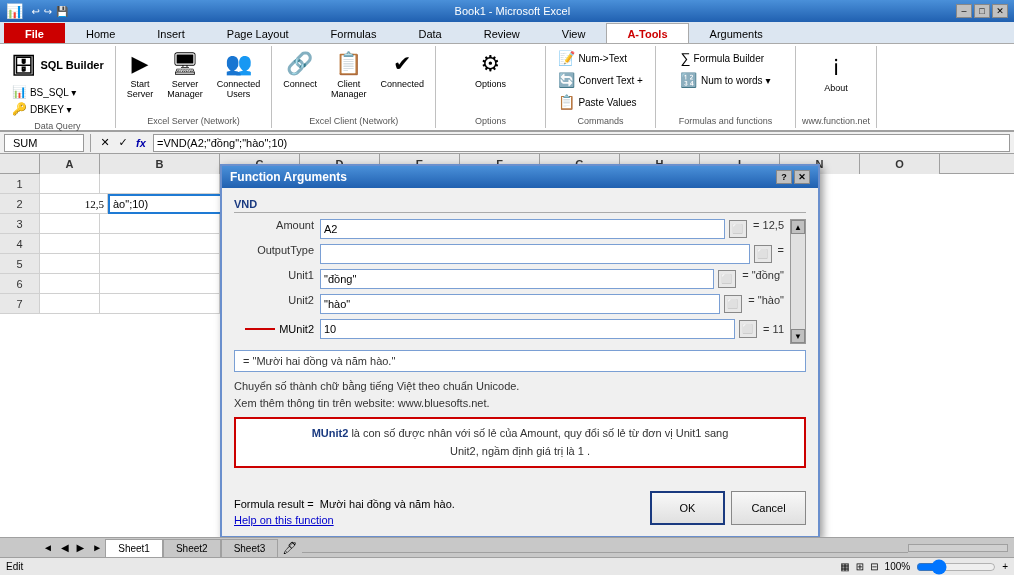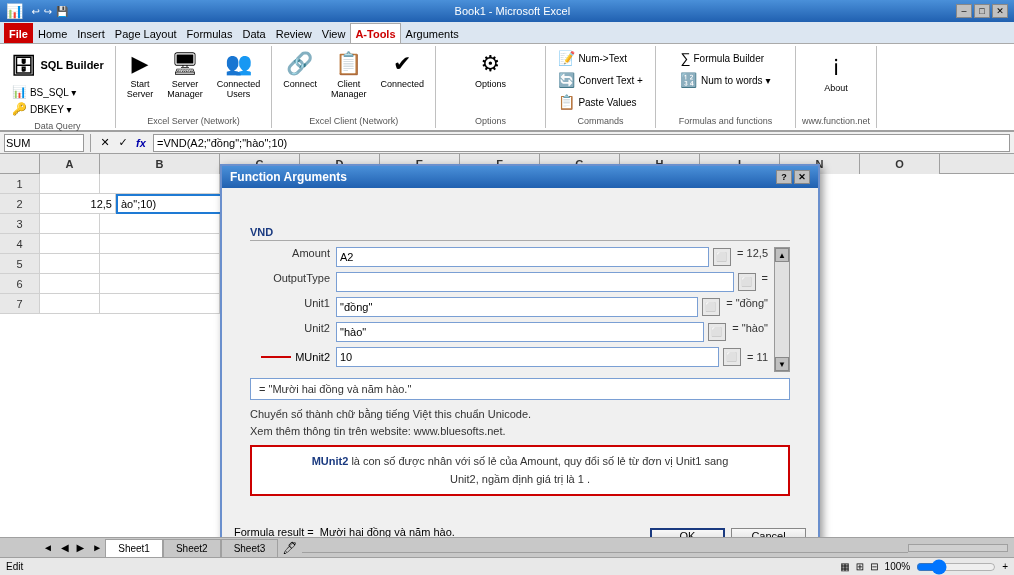--- a/index.html
+++ b/index.html
@@ -23,21 +23,21 @@
     
     .ribbon-tabs {
       background: #dce6f1;
       height: 22px;
       display: flex;
       align-items: flex-end;
       padding-left: 4px;
       border-bottom: 1px solid #aaa;
     }
     .ribbon-tab {
-      padding: 3px 4px;
+      padding: 3px 20px;
       font-size: 11px;
       cursor: pointer;
       border: 1px solid transparent;
       border-bottom: none;
       height: 20px;
       display: flex;
       align-items: center;
       background: #dce6f1;
       margin-top: 16px;
     }
@@ -101,21 +101,21 @@
       align-items: center;
       border-bottom: 1px solid #a0a0a0;
       padding: 0 4px;
       gap: 4px;
     }
     .name-box {
       width: 80px;
       height: 18px;
       border: 1px solid #999;
       font-size: 11px;
-      padding: 0 1px;
+      padding: 0 8px;
       background: white;
     }
     .formula-divider { width: 1px; height: 18px; background: #a0a0a0; margin: 0 2px; }
     .formula-btns { display: flex; gap: 2px; align-items: center; }
     .formula-btn { width: 16px; height: 16px; display: flex; align-items: center; justify-content: center; cursor: pointer; font-size: 11px; border: 1px solid transparent; }
     .fx-btn { font-style: italic; font-weight: bold; color: #00a; }
     .formula-input {
       flex: 1;
       height: 18px;
       border: 1px solid #999;
@@ -240,21 +240,21 @@
       color: white;
       padding: 4px 8px;
       font-size: 12px;
       font-weight: bold;
       display: flex;
       justify-content: space-between;
       align-items: center;
     }
     .dialog-title-btns { display: flex; gap: 2px; }
     .dialog-title-btn { width: 16px; height: 14px; background: #c0c0c0; border: 1px solid #888; font-size: 9px; display: flex; align-items: center; justify-content: center; cursor: pointer; color: #000; }
-    .dialog-body { padding: 10px 28px; margin-top: 28px; }
+    .dialog-body { padding: 10px 12px; }
     .func-group-label {
       color: #1a3a80;
       font-size: 11px;
       font-weight: bold;
       margin-bottom: 6px;
       border-bottom: 1px solid #aaa;
       padding-bottom: 2px;
     }
     .func-row {
       display: flex;
@@ -335,21 +335,21 @@
     }
     .help-link { color: #0000cc; text-decoration: underline; cursor: pointer; font-size: 11px; }
     .dialog-footer {
       display: flex;
       justify-content: space-between;
       align-items: center;
       padding: 6px 12px 10px;
     }
     .dialog-btn {
       width: 75px;
-      height: 16px;
+      height: 34px;
       background: linear-gradient(to bottom, #f8f8f8, #e0e0e0);
       border: 1px solid #888;
       font-size: 11px;
       cursor: pointer;
       display: flex;
       align-items: center;
       justify-content: center;
     }
     .dialog-btn.default { border-color: #1a3a80; border-width: 2px; }
     .dialog-btns { display: flex; gap: 6px; }
@@ -539,21 +539,21 @@
         <div class="row-num">1</div>
         <div class="sheet-cell" style="width:60px;"></div>
         <div class="sheet-cell" style="width:120px;"></div>
         <div class="sheet-cell" style="width:80px;"></div>
         <div class="sheet-cell" style="width:80px;"></div>
         <div class="sheet-cell" style="width:80px;"></div>
         <div class="sheet-cell" style="width:80px;"></div>
       </div>
       <div class="sheet-row">
         <div class="row-num active-row-header">2</div>
-        <div class="sheet-cell" style="width:76px; text-align:right; justify-content:flex-end;">12,5</div>
+        <div class="sheet-cell" style="width:68px; text-align:right; justify-content:flex-end;font-family:Liberation Serif, serif;">12,5</div>
         <div class="sheet-cell active-cell" style="width:120px;">ào";10)</div>
         <div class="sheet-cell" style="width:80px;"></div>
         <div class="sheet-cell" style="width:80px;"></div>
         <div class="sheet-cell" style="width:80px;"></div>
         <div class="sheet-cell" style="width:80px;"></div>
       </div>
       <div class="sheet-row">
         <div class="row-num">3</div>
         <div class="sheet-cell" style="width:60px;"></div>
         <div class="sheet-cell" style="width:120px;"></div>
@@ -673,21 +673,21 @@
               <div style="flex:1; background:#e0e0e0;"></div>
               <div style="width:14px; height:14px; background:#c0c0c0; border:1px solid #888; display:flex; align-items:center; justify-content:center; font-size:8px; cursor:pointer;">▼</div>
             </div>
           </div>
 
           <div class="result-box">
             <span>= "Mười hai đồng và năm hào."</span>
           </div>
 
           <div class="desc-text">
-            <span>Chuyển số thành chữ bằng tiếng Việt this chuẩn Unicode.</span><br>
+            <span>Chuyển số thành chữ bằng tiếng Việt theo chuẩn Unicode.</span><br>
             <span>Xem thêm thông tin trên website: www.bluesofts.net.</span>
           </div>
 
           <div class="highlight-box">
             <strong>MUnit2</strong>
             <span> là con số được nhân với số lẻ của Amount, quy đổi số lẻ từ đơn vị Unit1 sang</span><br>
             <span>Unit2, ngầm định giá trị là 1 .</span>
           </div>
         </div>
 

